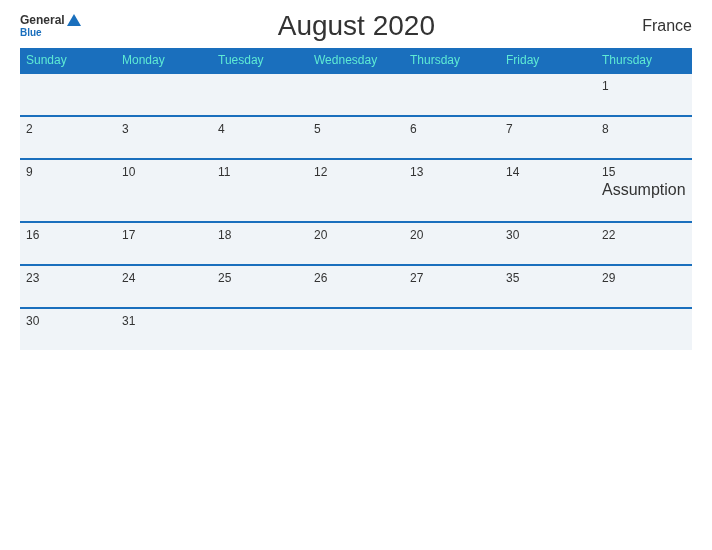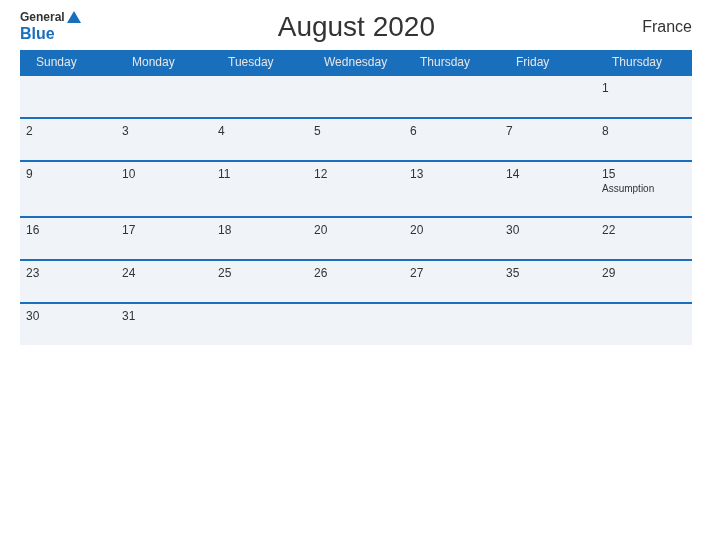--- a/index.html
+++ b/index.html
@@ -31,21 +31,21 @@
       font-weight: bold;
       line-height: 1.2;
     }
     .logo-general {
       color: #333;
       font-size: 12px;
       font-weight: bold;
     }
     .logo-blue {
       color: #1a6fbd;
-      font-size: 16px;
+      font-size: 10px;
       font-weight: bold;
     }
     .logo-row {
       display: flex;
       align-items: center;
     }
     .logo-triangle {
       width: 0;
       height: 0;
       border-left: 7px solid transparent;
@@ -69,24 +69,24 @@
     }
     
     .calendar {
       width: 100%;
       border-collapse: collapse;
     }
     .calendar thead tr {
       background-color: #1a6fbd;
     }
     .calendar thead th {
-      color: #e5e5e5;
+      color: #5eead4;
       font-size: 12px;
       font-weight: normal;
-      padding: 5px 16px;
+      padding: 5px 6px;
       text-align: left;
       border: none;
     }
     .calendar tbody tr {
       background-color: #f0f4f8;
     }
     .calendar tbody tr:nth-child(odd) {
       background-color: #f0f4f8;
     }
     .calendar tbody td {
@@ -99,21 +99,21 @@
       position: relative;
     }
     .calendar tbody td.empty {
       background: #f0f4f8;
     }
     .day-number {
       font-size: 12px;
       color: #333;
     }
     .holiday-name {
-      font-size: 10px;
+      font-size: 16px;
       color: #333;
       display: block;
       margin-top: 2px;
     }
   </style>
 </head>
 <body>
 
 <div class="page">
 

